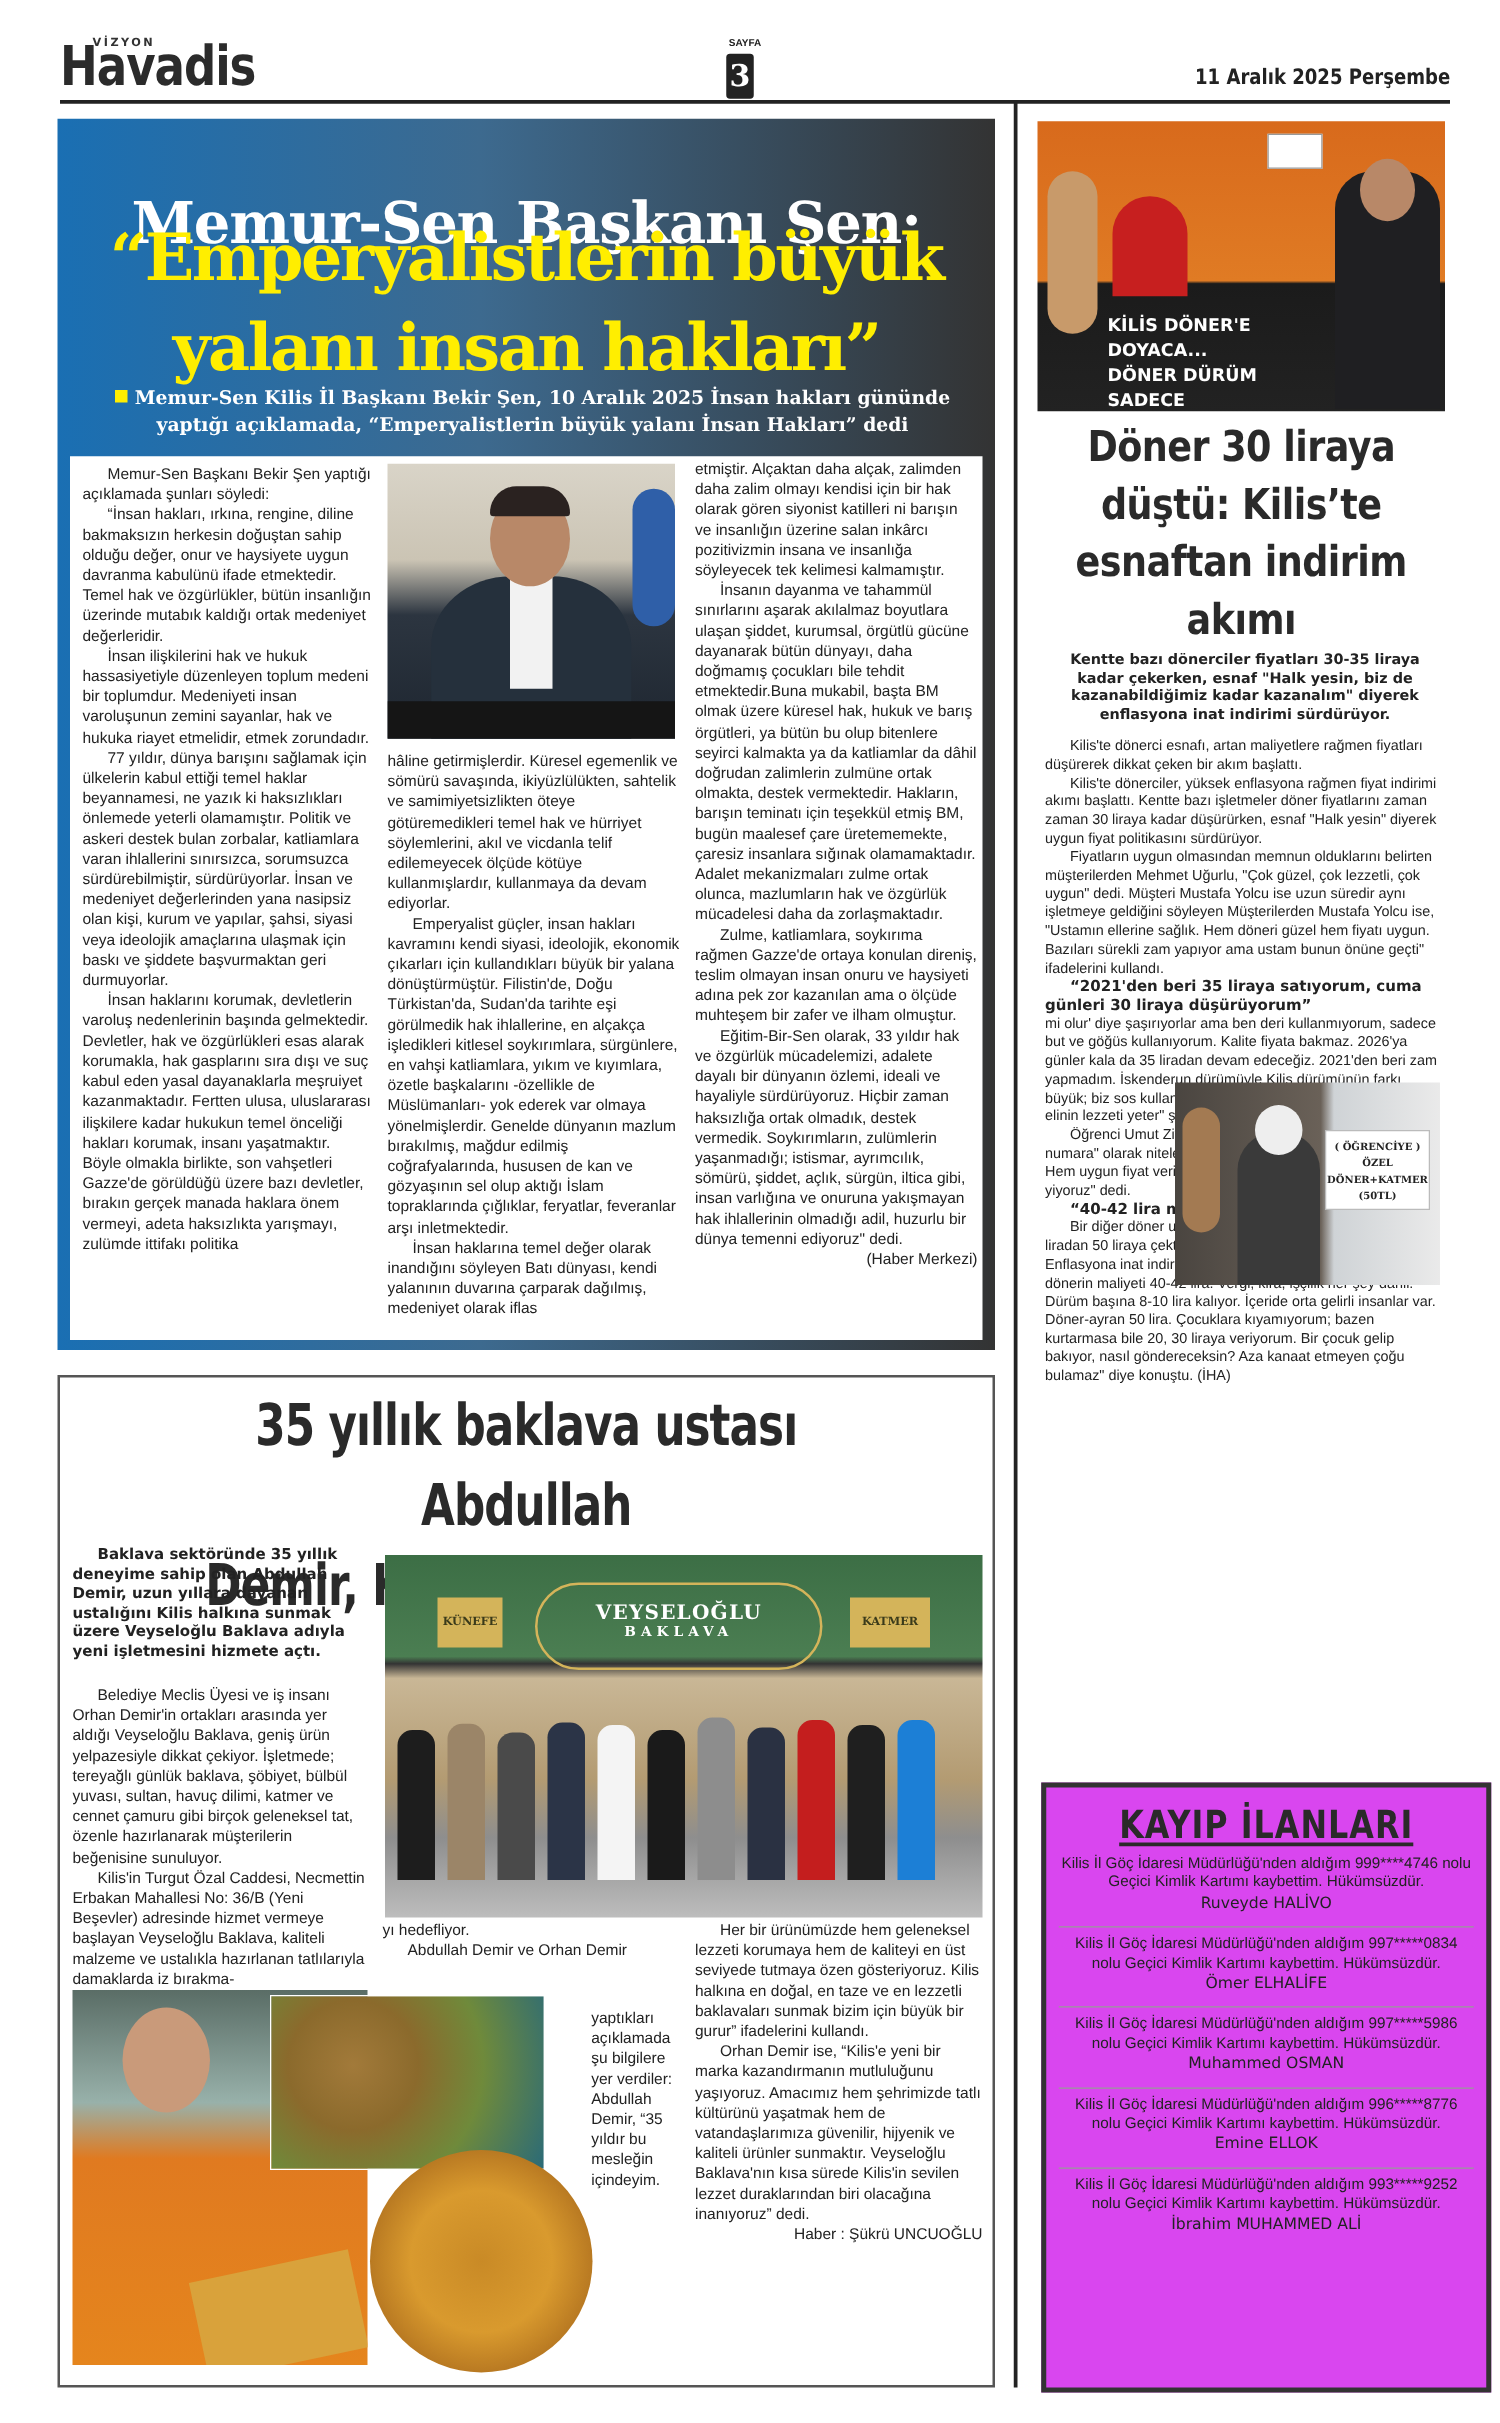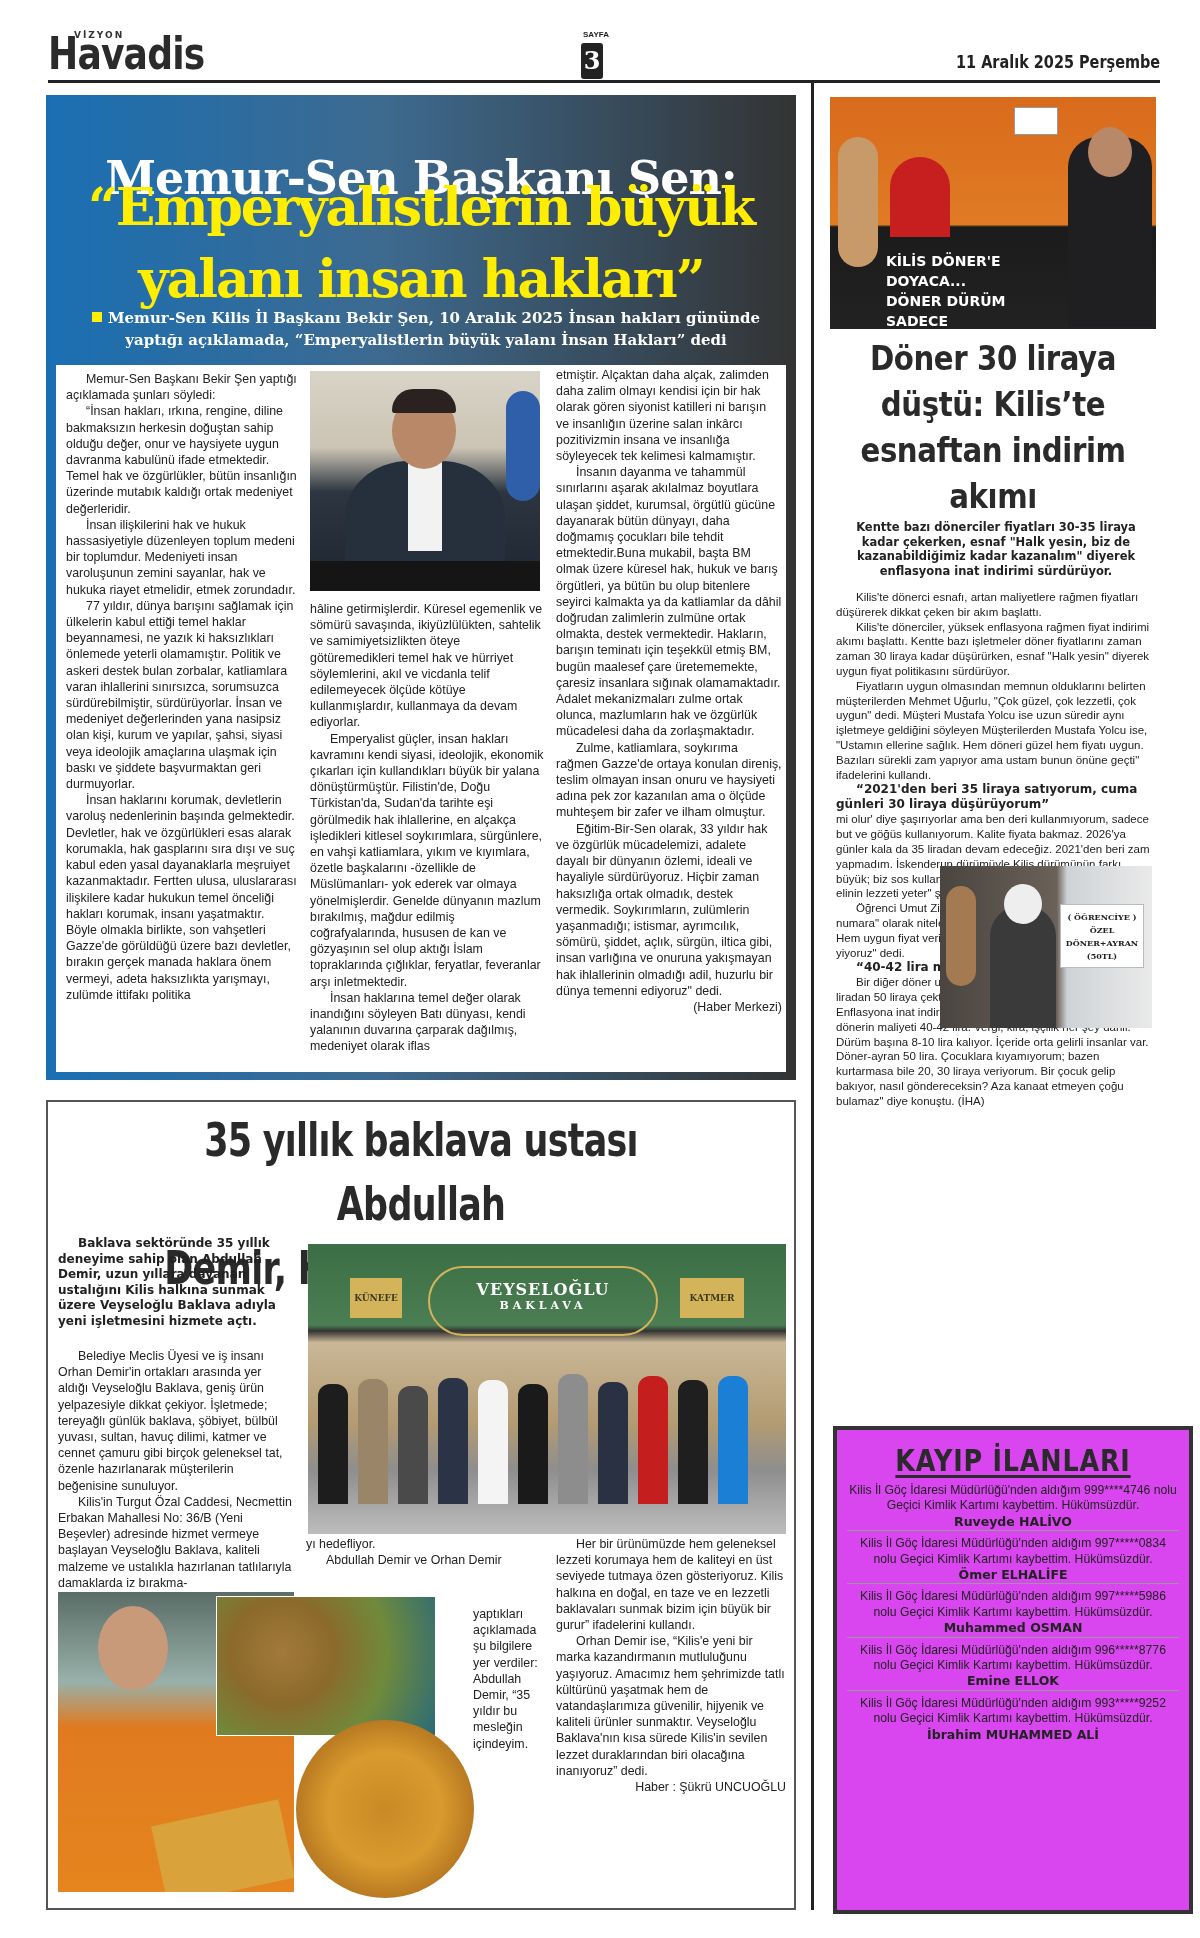--- a/index.html
+++ b/index.html
@@ -36,23 +36,23 @@
   .a2-title { position: absolute; left: 820px; top: 335px; width: 346px; text-align: center; font-family: "DejaVu Sans", sans-serif; font-weight: bold; font-size: 34px; line-height: 46px; color: #2a2a2a; transform: scaleX(0.86); transform-origin: center; letter-spacing: -0.5px; }
   .a2-lead { position: absolute; left: 836px; top: 520px; width: 320px; font-family: "DejaVu Sans", sans-serif; font-weight: bold; font-size: 11.5px; line-height: 14.5px; color: #222; text-align: center; }
   .a2-body { left: 836px; top: 590px; width: 320px; font-size: 11.5px; line-height: 14.8px; }
   .a2-body p.q { font-weight: bold; font-family: "DejaVu Sans", sans-serif; font-size: 12px; line-height: 15px; }
   .a2-photo2 { left: 940px; top: 866px; width: 212px; height: 162px; background: linear-gradient(90deg, #4a4540 0%, #6a6158 55%, #cfd3d6 60%, #eaeaea 100%); }
   .sign { position: absolute; right: 8px; top: 38px; width: 84px; height: 64px; background: #fff; border: 1px solid #bbb; font-family: "DejaVu Serif", serif; font-size: 8px; line-height: 13px; text-align: center; color: #222; padding-top: 6px; font-weight: bold; }
 
   
   .ads { position: absolute; left: 833px; top: 1426px; width: 360px; height: 488px; border: 4px solid #333; background: #d946ef; }
   .ads-title { text-align: center; margin-top: 12px; font-family: "DejaVu Sans", sans-serif; font-weight: bold; font-size: 31px; color: #2a2a2a; text-decoration: underline; text-decoration-thickness: 3px; text-underline-offset: 4px; transform: scaleX(0.82); letter-spacing: 1px; }
-  .ad { margin: 0 10px; padding: 5px 0 1px; border-bottom: 1px solid #999; text-align: center; font-size: 12.2px; line-height: 15.4px; color: #222; }
+  .ad { margin: 0 10px; padding: 5px 0 12px; border-bottom: 1px solid #999; text-align: center; font-size: 12.2px; line-height: 15.4px; color: #222; }
   .ad:last-child { border-bottom: none; }
-  .ad .name { font-family: "DejaVu Sans", sans-serif; font-weight: bold; font-size: 12.5px; }
+  .ad .name { font-family: "DejaVu Sans", sans-serif; font-weight: normal; font-size: 12.5px; }
 
   
   .a3 { position: absolute; left: 46px; top: 1100px; width: 750px; height: 810px; border: 2px solid #555; background: #fff; }
   .a3-title { position: absolute; left: 0; top: 6px; width: 100%; text-align: center; font-family: "DejaVu Sans", sans-serif; font-weight: bold; color: #2a2a2a; font-size: 46px; line-height: 64px; transform: scaleX(0.76); letter-spacing: -1px; }
   .a3-lead { position: absolute; left: 10px; top: 134px; width: 228px; font-family: "DejaVu Sans", sans-serif; font-weight: bold; font-size: 12px; line-height: 15.6px; color: #222; text-indent: 20px; }
   .a3-col1 { left: 10px; top: 246px; width: 235px; }
   .a3-photo-main { left: 260px; top: 142px; width: 478px; height: 290px; background: linear-gradient(180deg, #3c6e45 0%, #4b7e52 28%, #333 30%, #c9b796 34%, #b39b72 62%, #8e8e8e 78%, #bdbdbd 100%); }
   .shop-sign { position: absolute; left: 120px; top: 22px; width: 230px; height: 70px; border: 2px solid #d4b45a; border-radius: 40px; text-align: center; color: #fff; font-family: "DejaVu Serif", serif; }
   .shop-sign .t1 { font-size: 16px; font-weight: bold; margin-top: 12px; letter-spacing: 1px; }
   .shop-sign .t2 { font-size: 11px; letter-spacing: 4px; font-weight: bold; }
@@ -140,21 +140,21 @@
   <p class="q">“40-42 lira maliyeti var, 50 liraya satıyoruz"</p>
   <p>Bir diğer döner ustası Kadir Hasırcı, "Döner fiyatını 60 liradan 50 liraya çektik. Kilis'te çoğu esnaf fiyat düşürüyor. Enflasyona inat indirime gittik. Hesabını kitabını yaptım; dönerin maliyeti 40-42 lira. Vergi, kira, işçilik her şey dahil. Dürüm başına 8-10 lira kalıyor. İçeride orta gelirli insanlar var. Döner-ayran 50 lira. Çocuklara kıyamıyorum; bazen kurtarmasa bile 20, 30 liraya veriyorum. Bir çocuk gelip bakıyor, nasıl göndereceksin? Aza kanaat etmeyen çoğu bulamaz" diye konuştu. (İHA)</p>
 </div>
 <div class="photo a2-photo2">
   <div style="position:absolute;left:6px;top:20px;width:30px;height:100px;border-radius:15px;background:#a37a52;"></div>
   <div style="position:absolute;left:50px;top:40px;width:66px;height:122px;background:#3a3a3a;border-radius:30px 30px 0 0;"></div>
   <div style="position:absolute;left:64px;top:18px;width:38px;height:40px;border-radius:50%;background:#eee;"></div>
   <div class="sign">
     <div>( ÖĞRENCİYE )</div>
     <div>ÖZEL</div>
-    <div>DÖNER+AYRAN</div>
+    <div>DÖNER+KATMER</div>
     <div>(50TL)</div>
   </div>
 </div>
 
 <div class="ads">
   <div class="ads-title">KAYIP İLANLARI</div>
   <div class="ad">
     <div>Kilis İl Göç İdaresi Müdürlüğü'nden aldığım 999****4746  nolu Geçici Kimlik Kartımı kaybettim. Hükümsüzdür.</div>
     <div class="name">Ruveyde HALİVO</div>
   </div>

